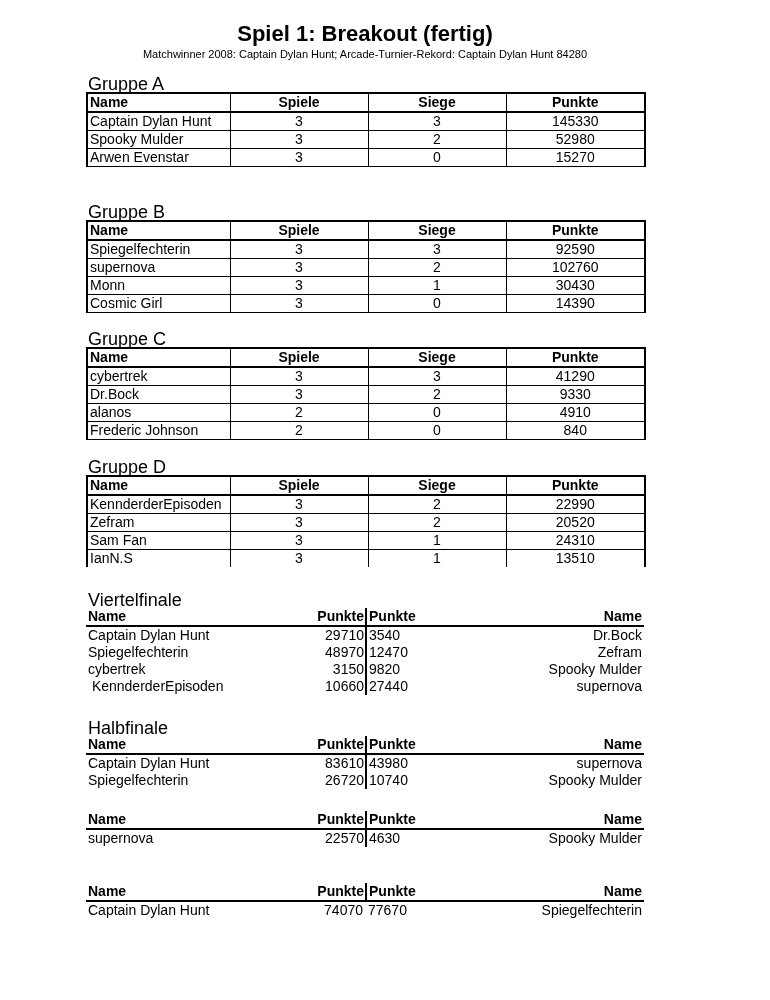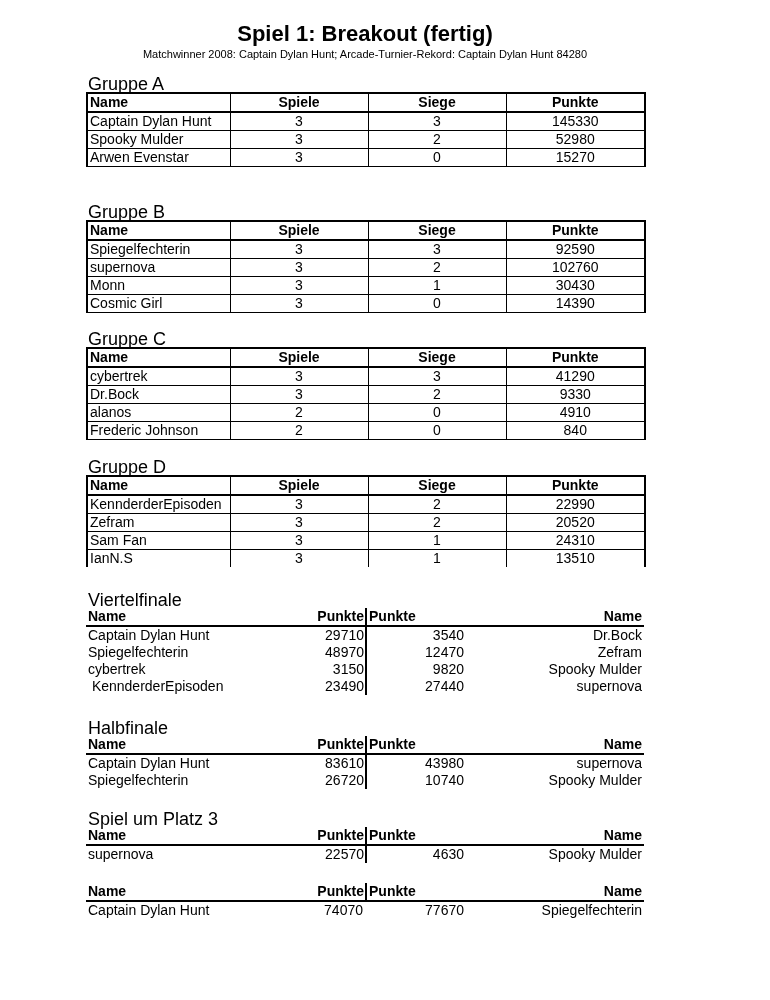--- a/index.html
+++ b/index.html
@@ -19,21 +19,21 @@
   .grp .num { text-align: center; }
   .grp.nobottom tr:last-child td { border-bottom: none; }
   .grp col.c1 { width: 143px; } .grp col.c2 { width: 138px; } .grp col.c3 { width: 138px; } .grp col.c4 { width: 139px; }
   
   .ko th { font-weight: bold; border-bottom: 2.5px solid #000; }
   .ko col.k1 { width: 200px; } .ko col.k2 { width: 80px; } .ko col.k3 { width: 100px; } .ko col.k4 { width: 178px; }
   .ko .l { text-align: left; } .ko .r { text-align: right; }
   .ko .divider { border-right: 2px solid #000; padding-right: 1px; }
   .ko td.divider { border-right: 2px solid #000; }
   .ko.headonly td.divider { border-right: none; padding-right: 3px; }
-  .ko td.k3c { padding-left: 2px; text-align: right; }
+  .ko td.k3c { padding-left: 2px; }
 </style>
 </head>
 <body>
 
 <div class="title">Spiel 1: Breakout (fertig)</div>
 <div class="subtitle">Matchwinner 2008: Captain Dylan Hunt; Arcade-Turnier-Rekord: Captain Dylan Hunt 84280</div>
 
 <div id="groups-root">
     <div class="section" style="top: 76px;">
       <div class="section-label">Gruppe A</div>
@@ -232,21 +232,21 @@
         <td class="r">Zefram</td>
       </tr>
           <tr>
         <td class="l">cybertrek</td>
         <td class="r divider">3150</td>
         <td class="l k3c">9820</td>
         <td class="r">Spooky Mulder</td>
       </tr>
           <tr>
         <td class="l"> KennderderEpisoden</td>
-        <td class="r divider">23490</td>
+        <td class="r divider">10660</td>
         <td class="l k3c">27440</td>
         <td class="r">supernova</td>
       </tr>
         </tbody>
       </table>
     </div>
     <div class="section" style="top: 720px;">
       <div class="section-label">Halbfinale</div>
       <table class="ko">
       <colgroup>
@@ -271,21 +271,20 @@
           <tr>
         <td class="l">Spiegelfechterin</td>
         <td class="r divider">26720</td>
         <td class="l k3c">10740</td>
         <td class="r">Spooky Mulder</td>
       </tr>
         </tbody>
       </table>
     </div>
     <div class="section" style="top: 811px;">
-      <div class="section-label">Spiel um Platz 3</div>
       <table class="ko">
       <colgroup>
           <col class="k1">
           <col class="k2">
           <col class="k3">
           <col class="k4">
         </colgroup>
       <tbody>
           <tr>
         <th class="l">Name</th>

